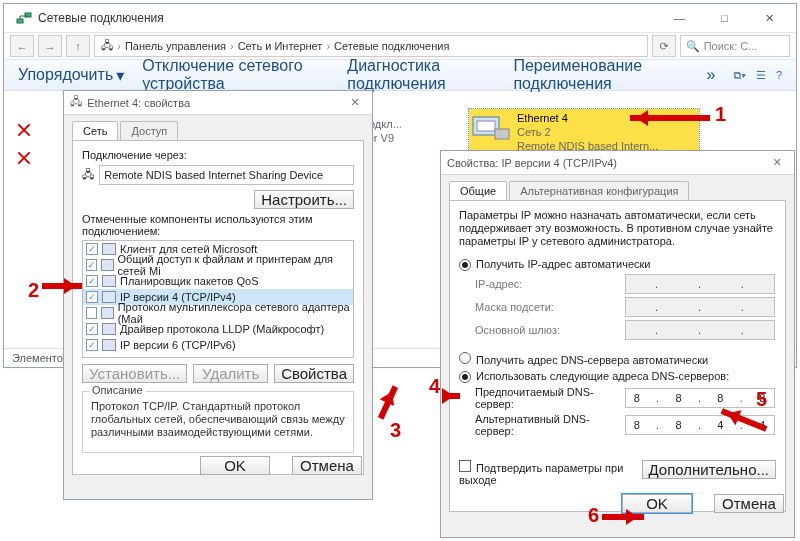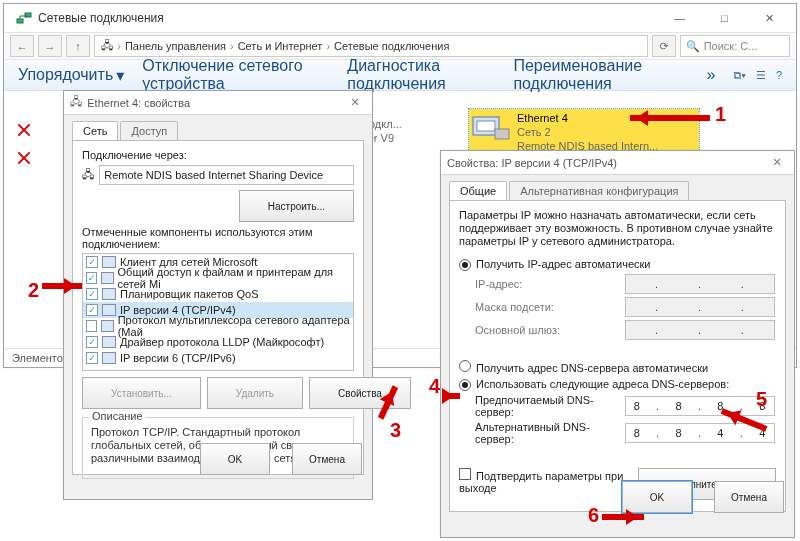--- a/index.html
+++ b/index.html
@@ -37,21 +37,21 @@
   .dlg-title { height:24px; display:flex; align-items:center; padding:0 6px; background:#fff; border-bottom:1px solid #d7d7d7;}
   .dlg-title .t { flex:1; font-size:11px; color:#555; display:flex; align-items:center; gap:5px;}
   .dlg-title .x { width:22px; text-align:center; color:#777; }
   .tabs { display:flex; gap:2px; padding:6px 8px 0 8px; }
   .tab { padding:3px 10px; border:1px solid #bdbdbd; border-bottom:none; background:#fff; font-size:11px; border-radius:2px 2px 0 0;}
   .tab.inactive { background:#f0f0f0; color:#666;}
   .tabpanel { margin:0 8px 8px 8px; border:1px solid #bdbdbd; background:#fff; padding:8px 9px; height:335px; position:relative;}
   .groupbox { position:relative; border:1px solid #cfcfcf; padding:8px; margin-top:6px; }
   .groupbox .legend { position:absolute; top:-8px; left:6px; background:#fff; padding:0 3px; font-size:11px; color:#444;}
   .txtfield { height:20px; border:1px solid #bfbfbf; background:#fff; width:100%; padding:0 4px; display:flex; align-items:center; }
-  .btn { height:32px; border:1px solid #adadad; background:linear-gradient(#fdfdfd,#e9e9e9); padding:0 28px; font-size:10px; display:inline-flex; align-items:center; justify-content:center; }
+  .btn { height:19px; border:1px solid #adadad; background:linear-gradient(#fdfdfd,#e9e9e9); padding:0 6px; font-size:15px; display:inline-flex; align-items:center; justify-content:center; }
   .btn.disabled { color:#9a9a9a; }
   .complist { border:1px solid #bfbfbf; height:118px; overflow:hidden; background:#fff; }
   .complist .row { display:flex; align-items:center; height:16px; padding:0 3px; gap:4px; }
   .complist .row.sel { background:#cde6f7; }
   .complist .cb { width:12px; height:12px; border:1px solid #7a9ab5; display:inline-flex; align-items:center; justify-content:center; font-size:9px; color:#2a6; background:#fff;}
   .complist .ic { width:14px; height:12px; background:#dae8f5; border:1px solid #88a; }
   .dlg-buttons { position:absolute; bottom:24px; right:10px; display:flex; gap:22px; }
 
   
   .dlg-ip { left:440px; top:150px; width:355px; height:388px; background:#f0f0f0; }
@@ -285,21 +285,21 @@
             <span class="dot">.</span>
             <span></span>
             <span class="dot">.</span>
             <span></span>
             <span class="dot">.</span>
             <span></span>
           </div>
         </div>
     </div>
 
-    <div style="margin-top:20px">
+    <div style="margin-top:12px">
       <div><span class="radio"></span><span>Получить адрес DNS-сервера автоматически</span></div>
       <div style="margin-top:4px"><span class="radio checked"></span><span>Использовать следующие адреса DNS-серверов:</span></div>
       <div class="formrow">
           <label style="color:#222">Предпочитаемый DNS-сервер:</label>
         <div class="ipbox">
           <span>8</span>
             <span class="dot">.</span>
             <span>8</span>
             <span class="dot">.</span>
             <span>8</span>

